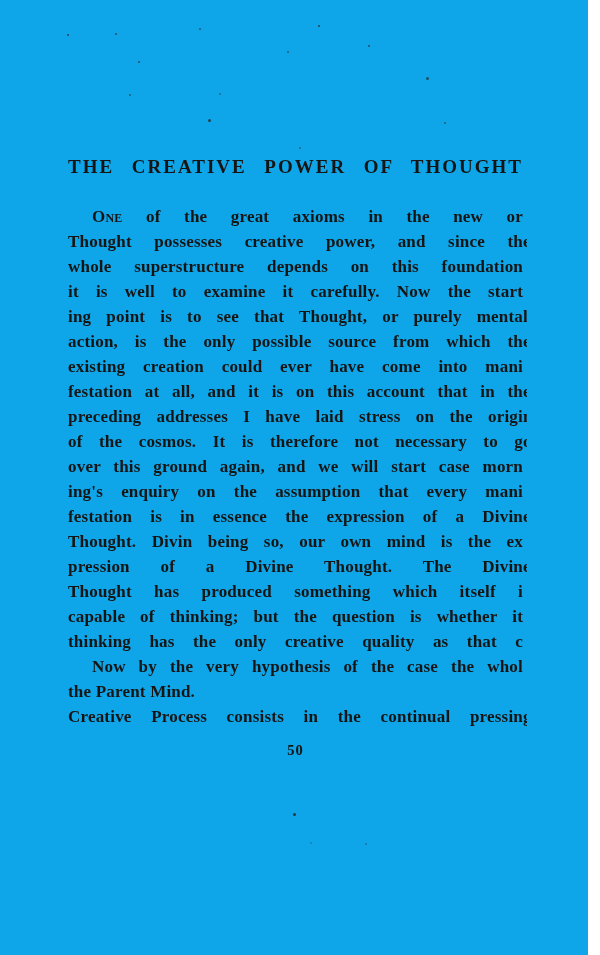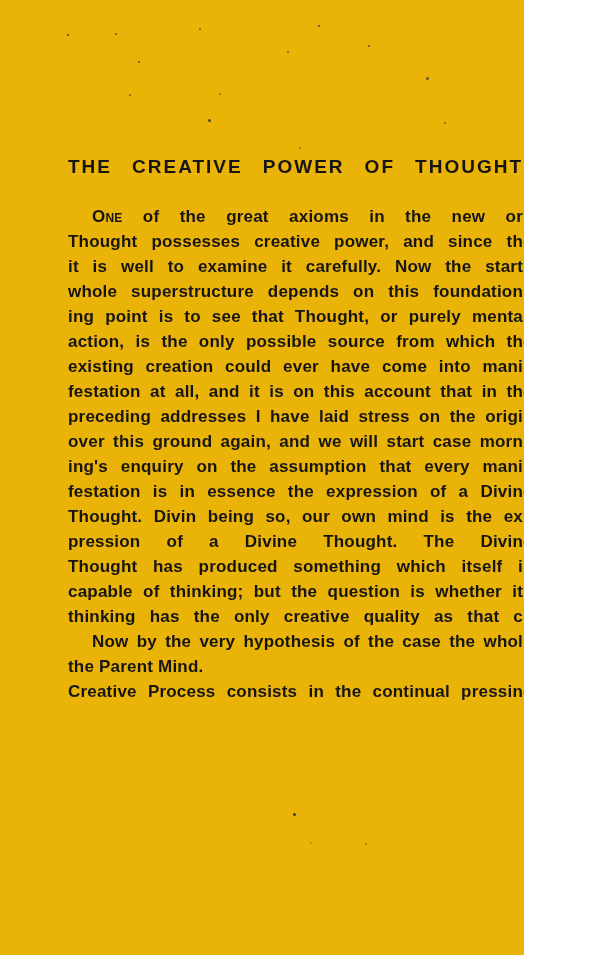--- a/index.html
+++ b/index.html
@@ -1,22 +1,22 @@
 <!DOCTYPE html>
 <html><head>
 <meta charset="utf-8">
 <style>
   html, body { margin: 0; padding: 0; }
   .page {
     position: relative;
-    width: 524px;
+    width: 588px;
     height: 955px;
-    background: #eab308;
+    background: #0ea5e9;
     overflow: hidden;
-    font-family: Liberation Sans, sans-serif;
+    font-family: Liberation Serif, serif;
     color: #171513;
   }
   .text-block {
     position: absolute;
     left: 68px;
     top: 156px;
     width: 455px;
   }
   .title {
     margin: 0 0 27px 0;
@@ -93,33 +93,35 @@
       <div class="speck" style="left: 299px; top: 147px; width: 2px; height: 2px; opacity: 0.5;"></div>
       <div class="speck" style="left: 293px; top: 813px; width: 3px; height: 3px; opacity: 0.9;"></div>
       <div class="speck" style="left: 310px; top: 842px; width: 2px; height: 2px; opacity: 0.3;"></div>
       <div class="speck" style="left: 365px; top: 843px; width: 2px; height: 2px; opacity: 0.4;"></div>
     </div>
   <div class="text-block">
     <h1 class="title">THE CREATIVE POWER OF THOUGHT</h1>
     <div id="lines">
         <div class="line indent"><span class="smallcaps">One</span> of the great axioms in the new or</div>
         <div class="line">Thought possesses creative power, and since th<span class="partial">e</span></div>
+        <div class="line">whole superstructure depends on this foundation</div>
         <div class="line">it is well to examine it carefully.  Now the start</div>
-        <div class="line">whole superstructure depends on this foundation</div>
         <div class="line">ing point is to see that Thought, or purely menta<span class="partial">l</span></div>
         <div class="line">action, is the only possible source from which th<span class="partial">e</span></div>
         <div class="line">existing creation could ever have come into mani</div>
         <div class="line">festation at all, and it is on this account that in th<span class="partial">e</span></div>
         <div class="line">preceding addresses I have laid stress on the origi<span class="partial">n</span></div>
+        <div class="line">of the cosmos.  It is therefore not necessary to g<span class="partial">o</span></div>
         <div class="line">over this ground again, and we will start case morn</div>
         <div class="line">ing's enquiry on the assumption that every mani</div>
         <div class="line">festation is in essence the expression of a Divin<span class="partial">e</span></div>
         <div class="line">Thought.  Divin being so, our own mind is the ex</div>
         <div class="line">pression of a Divine Thought.  The Divin<span class="partial">e</span></div>
         <div class="line">Thought has produced something which itself i</div>
         <div class="line">capable of thinking; but the question is whether it</div>
         <div class="line">thinking has the only creative quality as that c</div>
         <div class="line indent">Now by the very hypothesis of the case the whol</div>
         <div class="line no-justify">the Parent Mind.</div>
         <div class="line">Creative Process consists in the continual pressin<span class="partial">g</span></div>
       </div>
   </div>
+  <div class="page-number">50</div>
 </div>
 
 </body></html>

